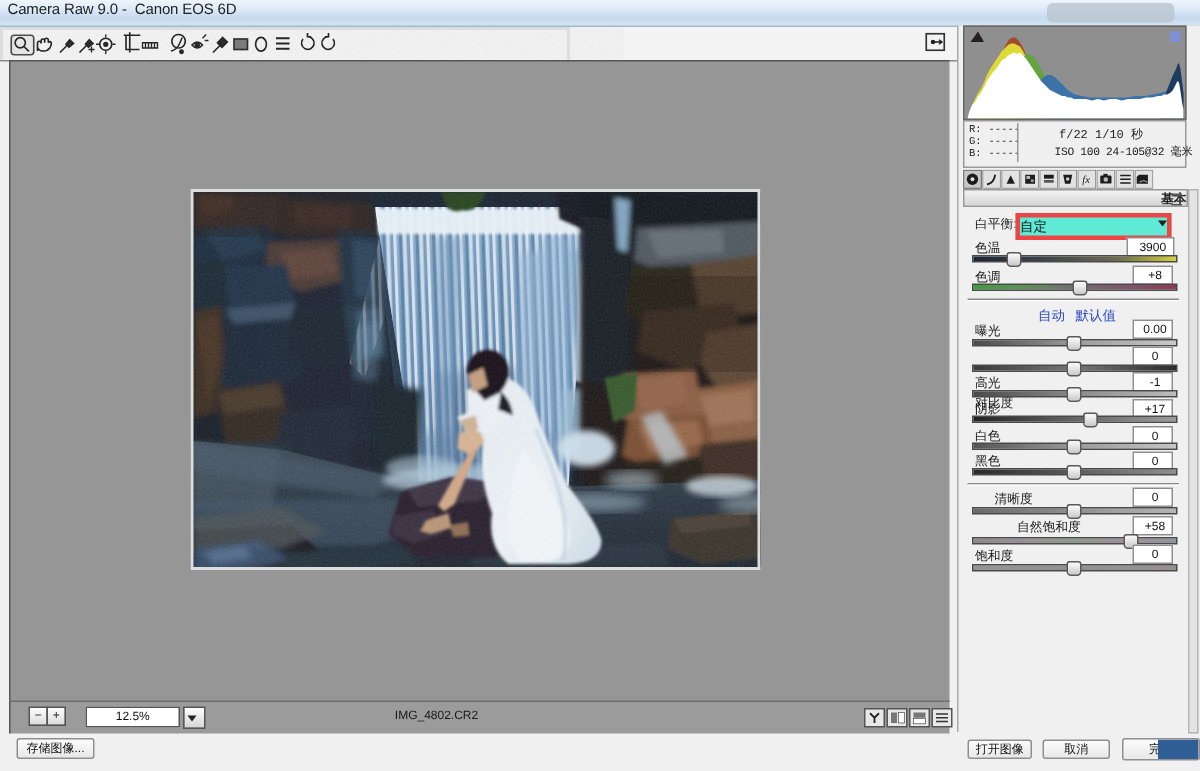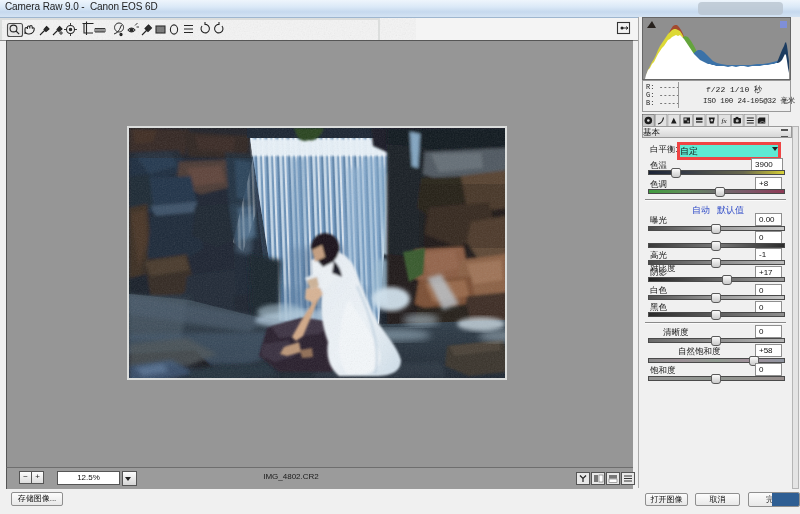--- a/index.html
+++ b/index.html
@@ -15,24 +15,24 @@
   
   #canvas{left:6px;top:40px;width:626px;height:427px;background:#969696;border-left:1px solid #555;border-top:1px solid #555;}
   #statusbar{left:6px;top:467px;width:626px;height:21px;background:#9b9b9b;border-left:1px solid #555;border-top:1px solid #6e6e6e;}
   
   #photo{left:127px;top:126px;width:380px;height:254px;background:#fff;}
   
   #rpanel{left:638px;top:17px;width:162px;height:471px;background:#f0f0f0;border-left:1px solid #aaa;}
   #histo{left:642px;top:17px;width:147px;height:61px;background:#8f8f8f;border:1px solid #666;}
   #infobox{left:642px;top:80px;width:147px;height:30px;background:#efefef;border:1px solid #999;font-family:"Liberation Mono",monospace;}
   #tabs{left:642px;top:113px;width:148px;height:12px;}
-  #hdr{left:642px;top:126px;width:148px;height:10px;background:linear-gradient(#f2f2f2,#d6d6d6);border:1px solid #999;font-size:8.5px;text-align:left;line-height:10px;font-weight:normal;color:#222;}
+  #hdr{left:642px;top:126px;width:148px;height:10px;background:linear-gradient(#f2f2f2,#d6d6d6);border:1px solid #999;font-size:8.5px;text-align:right;line-height:10px;font-weight:bold;color:#222;}
   #scrollbar{left:792px;top:126px;width:5px;height:361px;background:#e4e4e4;border:1px solid #b5b5b5;}
   .lbl{font-size:8.5px;color:#1a1a1a;}
-  .vbox{position:absolute;width:22px;height:11px;background:#fff;border:1px solid #8f8f8f;font-size:8px;color:#111;padding-left:3px;line-height:11px;}
+  .vbox{position:absolute;width:22px;height:11px;background:#fff;border:1px solid #8f8f8f;font-size:8px;color:#111;padding-left:3px;line-height:11px;text-align:center;}
   .track{position:absolute;left:648px;width:135px;height:3px;border:1px solid #4a4a4a;}
   .knob{position:absolute;top:-3px;width:8px;height:8px;background:linear-gradient(#fbfbfb,#cacaca);border:1px solid #5a5a5a;border-radius:2px 2px 3px 3px;}
   .link{color:#2a47c7;font-size:9px;}
   .btn{position:absolute;background:linear-gradient(#fcfcfc,#e8e8e8);border:1px solid #8f8f8f;border-radius:2px;font-size:9px;color:#111;text-align:center;}
   .divider{position:absolute;left:645px;width:141px;height:0;border-top:1px solid #8a8a8a;border-bottom:1px solid #fbfbfb;}
 </style>
 </head>
 <body>
 <div id="root">
   <div class="abs" id="titlebar"></div>

